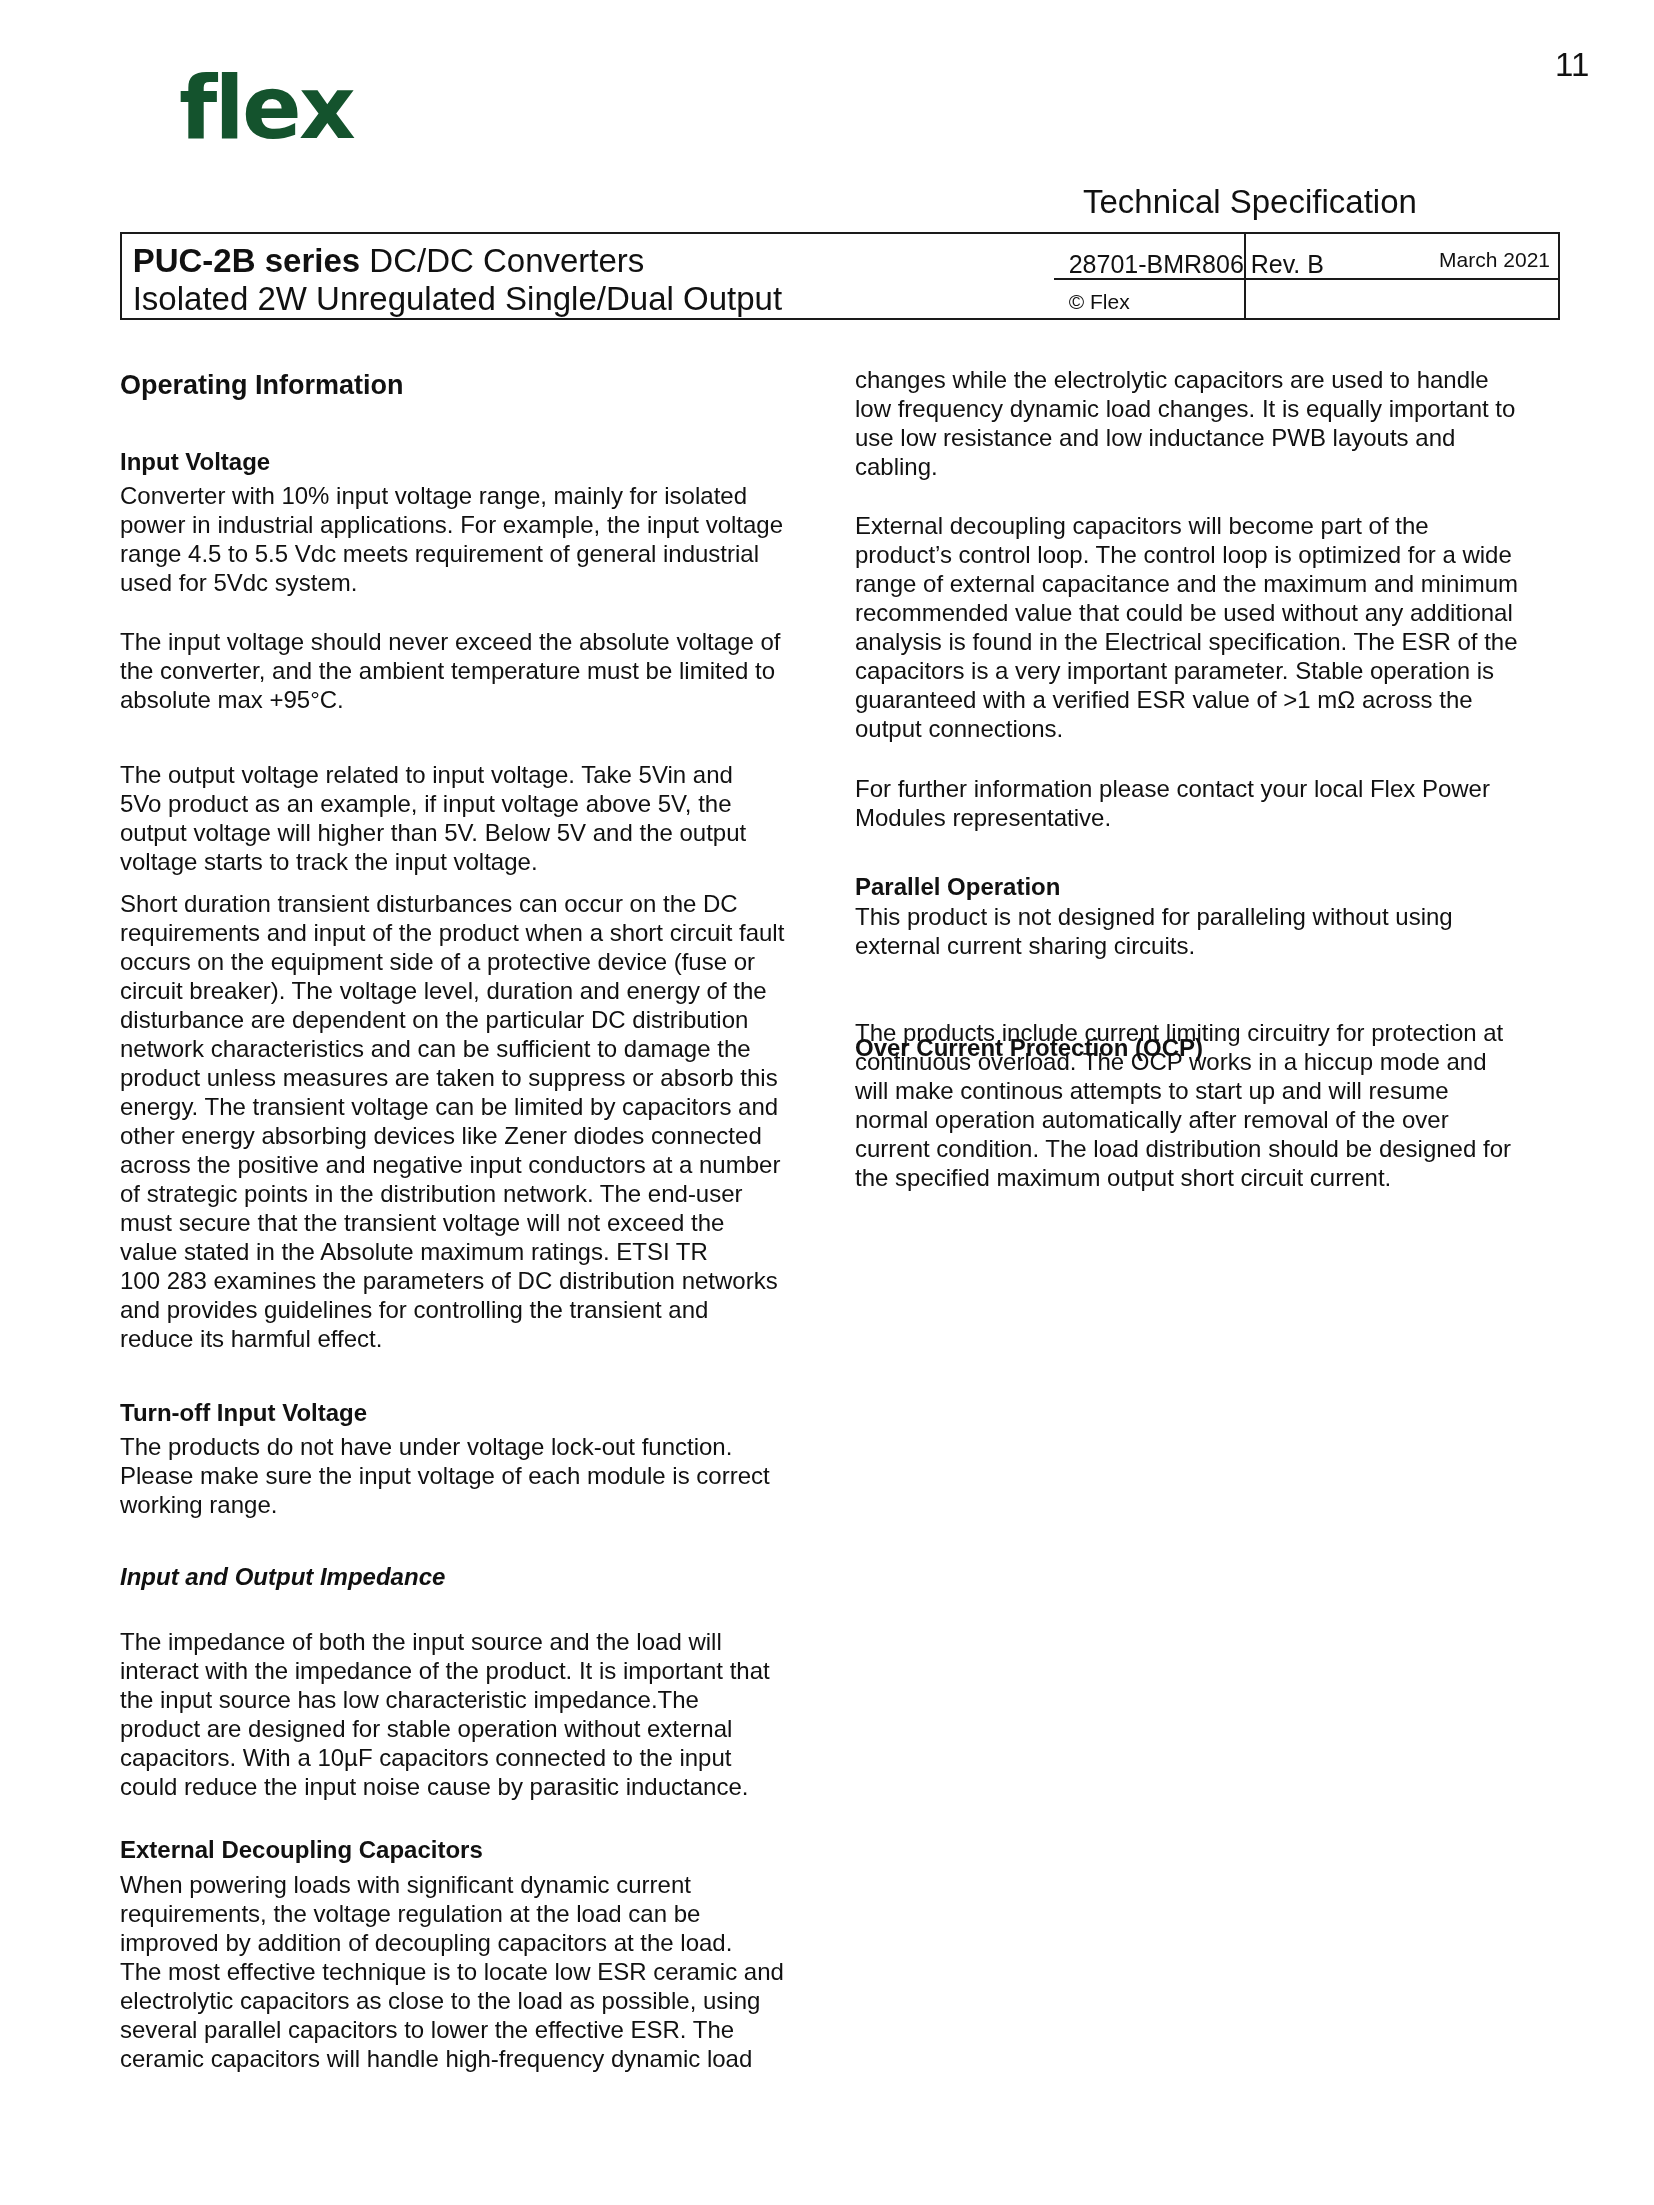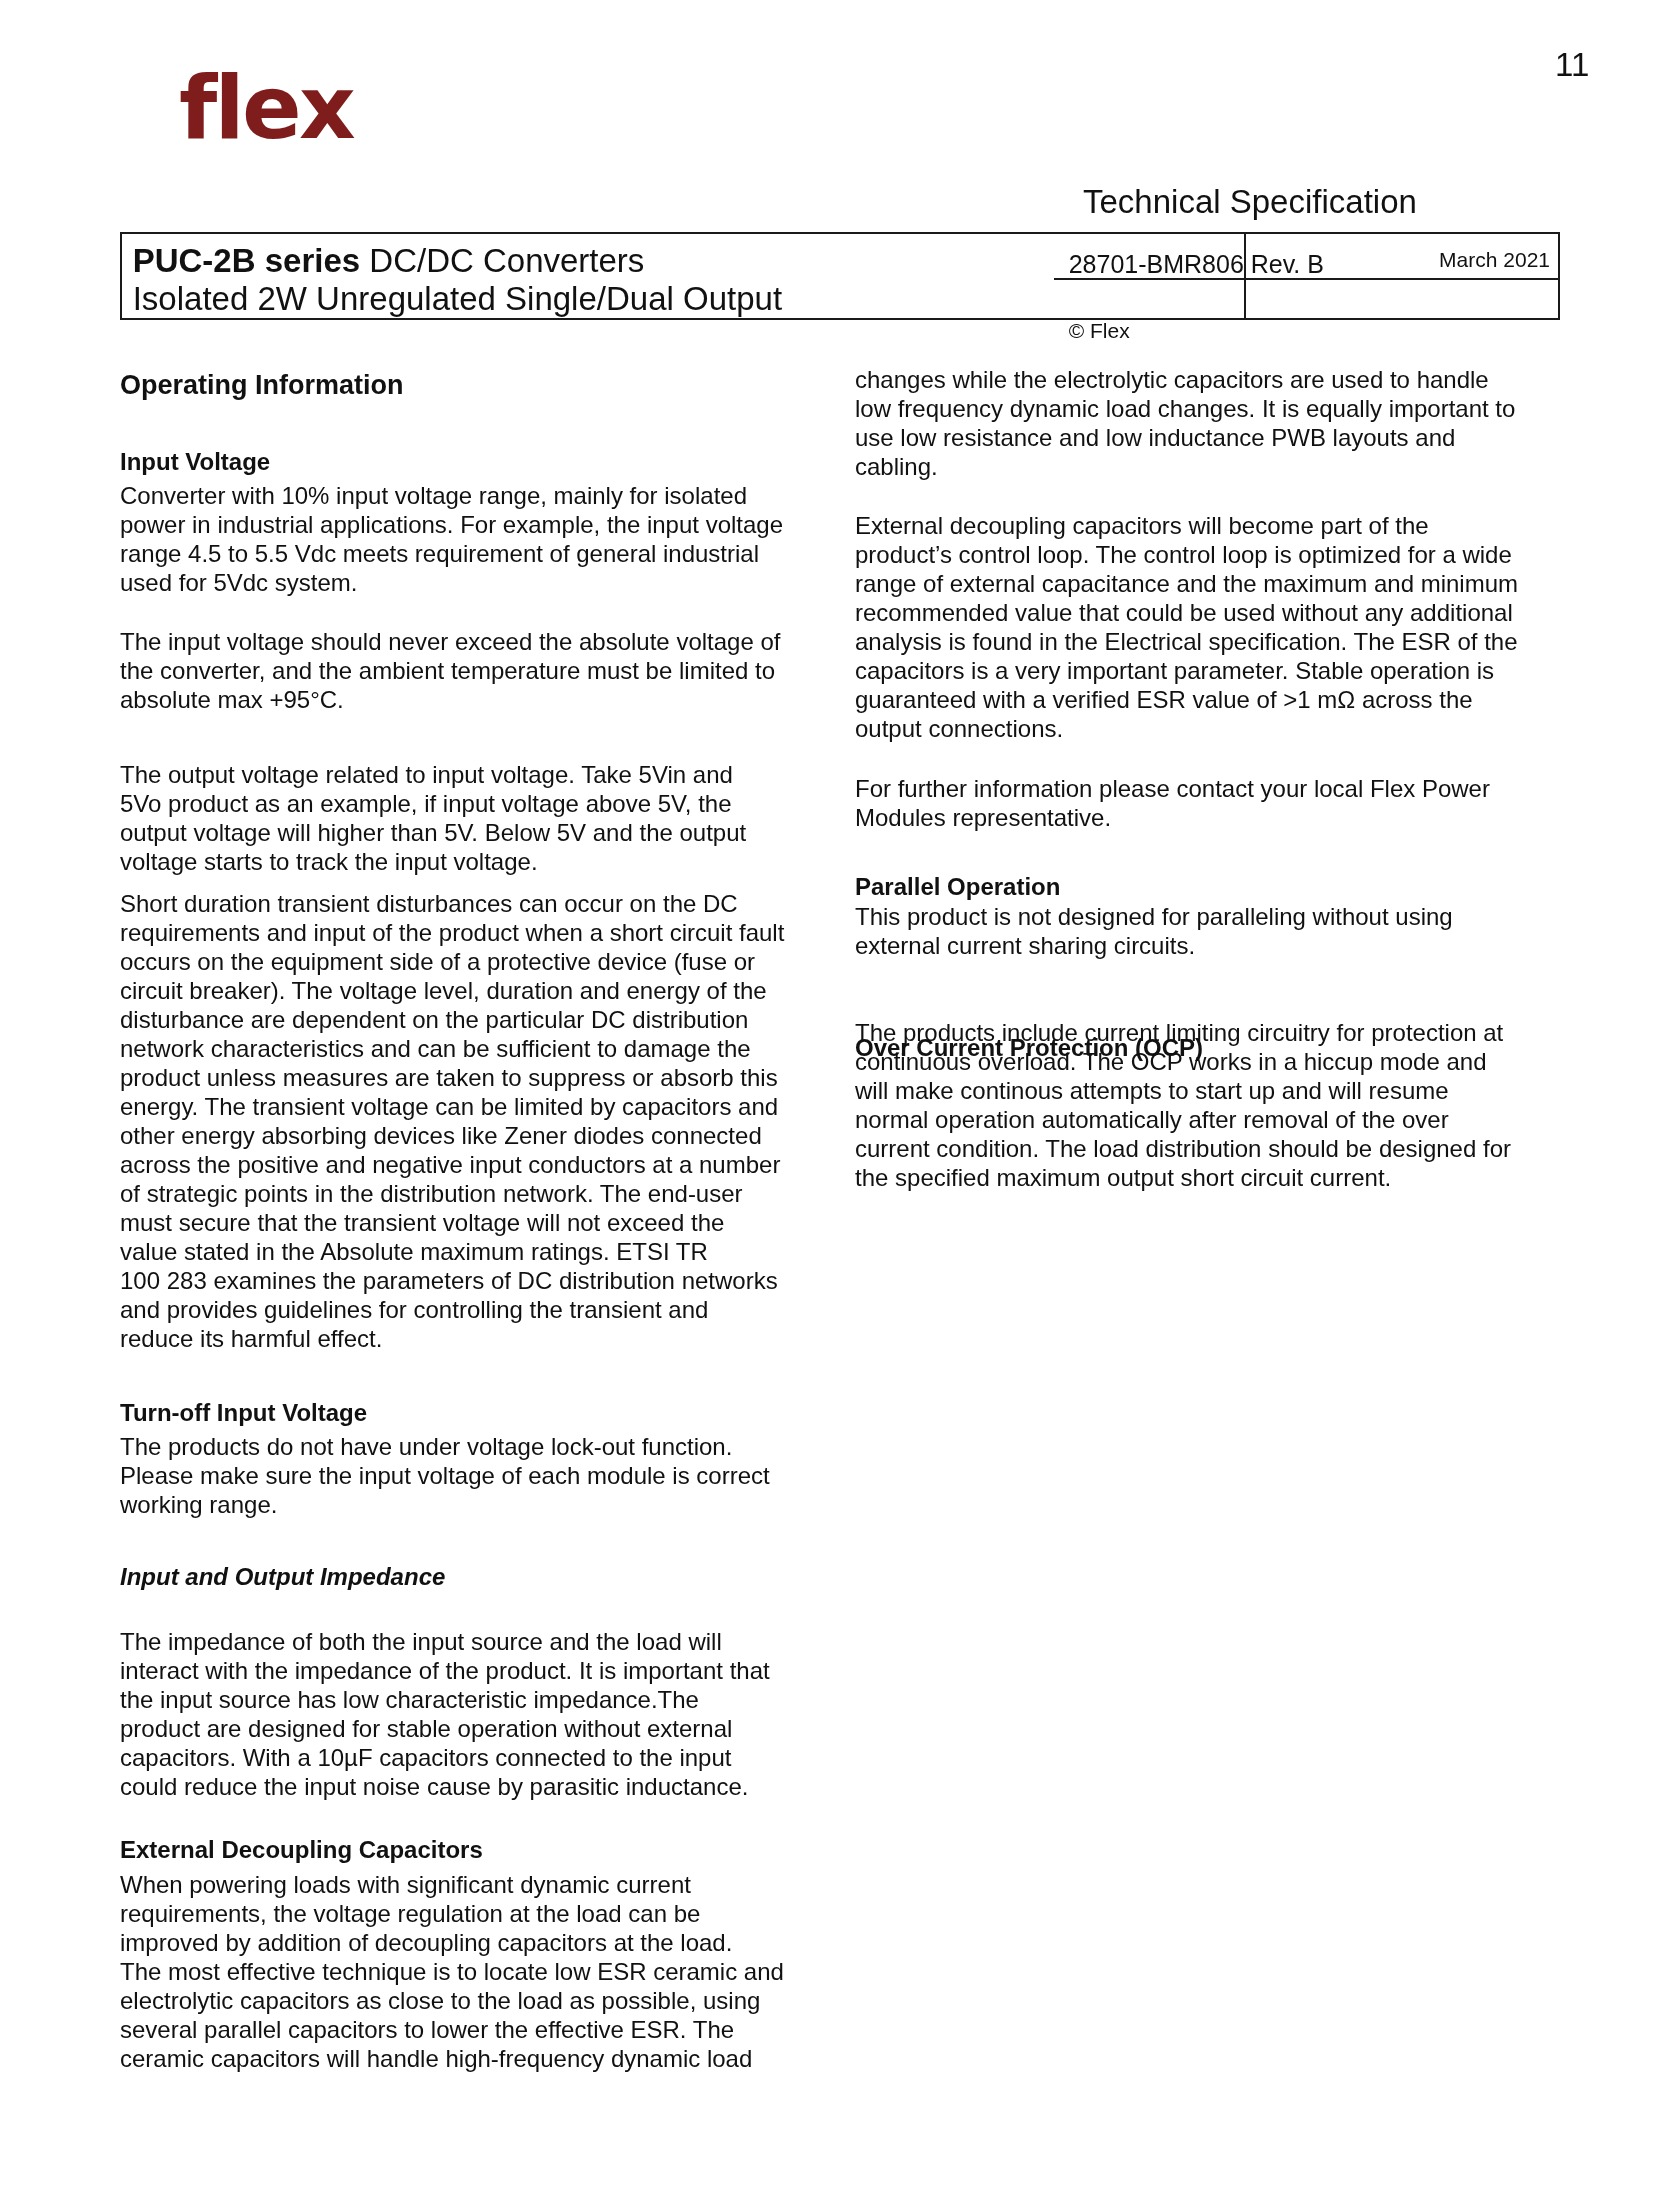--- a/index.html
+++ b/index.html
@@ -1,32 +1,32 @@
 <!DOCTYPE html>
 <html style="font-size:10.7px"><head>
 <meta charset="utf-8">
 <style>
   html, body { margin:0; padding:0; background:#ffffff; }
   body { width:1655px; height:2205px; position:relative; overflow:hidden;
          font-family:"Liberation Sans", sans-serif; color:#111111; }
   .abs { position:absolute; }
   .logo { left:179px; top:64px; font-size:88px; font-weight:bold; letter-spacing:-2.7px;
-          color:#7f1d1d; line-height:1; font-family:"DejaVu Sans", sans-serif; }
+          color:#14532d; line-height:1; font-family:"DejaVu Sans", sans-serif; }
   .pagenum { left:1555px; top:48px; font-size:33px; line-height:1; }
   .techspec { left:1083px; top:182px; font-size:33px; line-height:1.2; }
   .hdrbox { left:120px; top:232px; width:1440px; height:88px; border:2px solid #1a1a1a; box-sizing:border-box; }
   .hdrleft { position:absolute; left:0; top:0; width:1124px; height:100%; border-right:2px solid #1a1a1a; box-sizing:border-box; }
   .hdrright { position:absolute; left:932px; top:0; right:0; height:100%; }
   .hdr-title1 { position:absolute; left:10.7px; top:6.7px; font-size:33px; line-height:1.2; white-space:nowrap; }
   .hdr-title1 b { font-weight:bold; }
   .hdr-title2 { position:absolute; left:10.7px; top:47px; font-size:33px; line-height:1.1; white-space:nowrap; }
   .hdr-row1 { position:absolute; left:0; right:0; top:0; height:44px; border-bottom:2px solid #1a1a1a; }
   .hdr-docnum { position:absolute; left:14.7px; top:14.7px; font-size:25px; line-height:1.2; white-space:nowrap; }
   .hdr-date { position:absolute; right:8px; top:13.3px; font-size:21px; line-height:1.2; white-space:nowrap; }
-  .hdr-copy { position:absolute; left:14.7px; top:55px; font-size:21px; line-height:1.2; white-space:nowrap;margin-top:29px; }
+  .hdr-copy { position:absolute; left:14.7px; top:55px; font-size:21px; line-height:1.2; white-space:nowrap; }
   .col { position:absolute; width:728px; }
   .h1 { font-size:27px; font-weight:bold; line-height:29px; white-space:nowrap; }
   .h2 { font-size:24px; font-weight:bold; line-height:29px; white-space:nowrap; }
   .p  { font-size:24px; line-height:29px; }
   .p span { display:block; white-space:nowrap; }
 </style>
 </head>
 <body>
 
 <div class="abs logo">flex</div>

